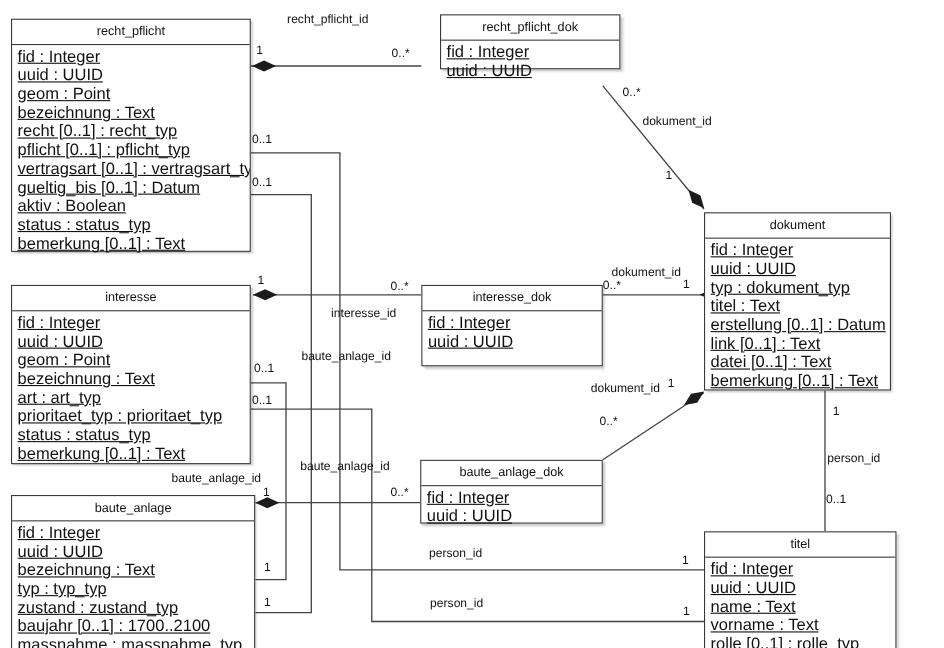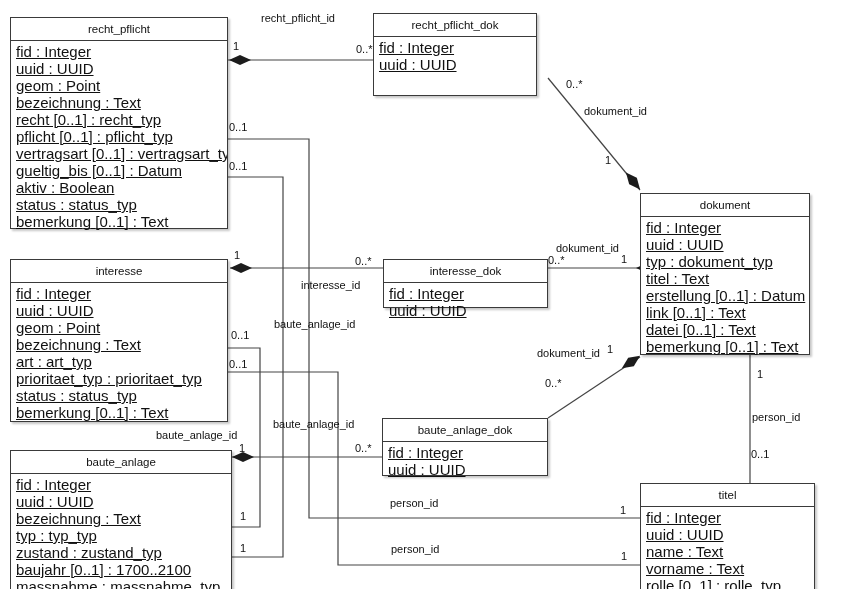--- a/index.html
+++ b/index.html
@@ -65,21 +65,21 @@
         <div class="attr">recht [0..1] : recht_typ</div>
         <div class="attr">pflicht [0..1] : pflicht_typ</div>
         <div class="attr">vertragsart [0..1] : vertragsart_typ</div>
         <div class="attr">gueltig_bis [0..1] : Datum</div>
         <div class="attr">aktiv : Boolean</div>
         <div class="attr">status : status_typ</div>
         <div class="attr">bemerkung [0..1] : Text</div>
       </div>
   </div>
 
-  <div class="entity" style="left:373px;top:13px;width:164px;height:83px">
+  <div class="entity" style="left:400px;top:13px;width:164px;height:50px">
     <div class="entity-title">recht_pflicht_dok</div>
     <div class="entity-attrs">
         <div class="attr">fid : Integer</div>
         <div class="attr">uuid : UUID</div>
       </div>
   </div>
 
   <div class="entity" style="left:640px;top:193px;width:170px;height:162px">
     <div class="entity-title">dokument</div>
     <div class="entity-attrs">
@@ -101,21 +101,21 @@
         <div class="attr">uuid : UUID</div>
         <div class="attr">geom : Point</div>
         <div class="attr">bezeichnung : Text</div>
         <div class="attr">art : art_typ</div>
         <div class="attr">prioritaet_typ : prioritaet_typ</div>
         <div class="attr">status : status_typ</div>
         <div class="attr">bemerkung [0..1] : Text</div>
       </div>
   </div>
 
-  <div class="entity" style="left:383px;top:259px;width:165px;height:49px">
+  <div class="entity" style="left:383px;top:259px;width:165px;height:74px">
     <div class="entity-title">interesse_dok</div>
     <div class="entity-attrs">
         <div class="attr">fid : Integer</div>
         <div class="attr">uuid : UUID</div>
       </div>
   </div>
 
   <div class="entity" style="left:382px;top:418px;width:166px;height:58px">
     <div class="entity-title">baute_anlage_dok</div>
     <div class="entity-attrs">

